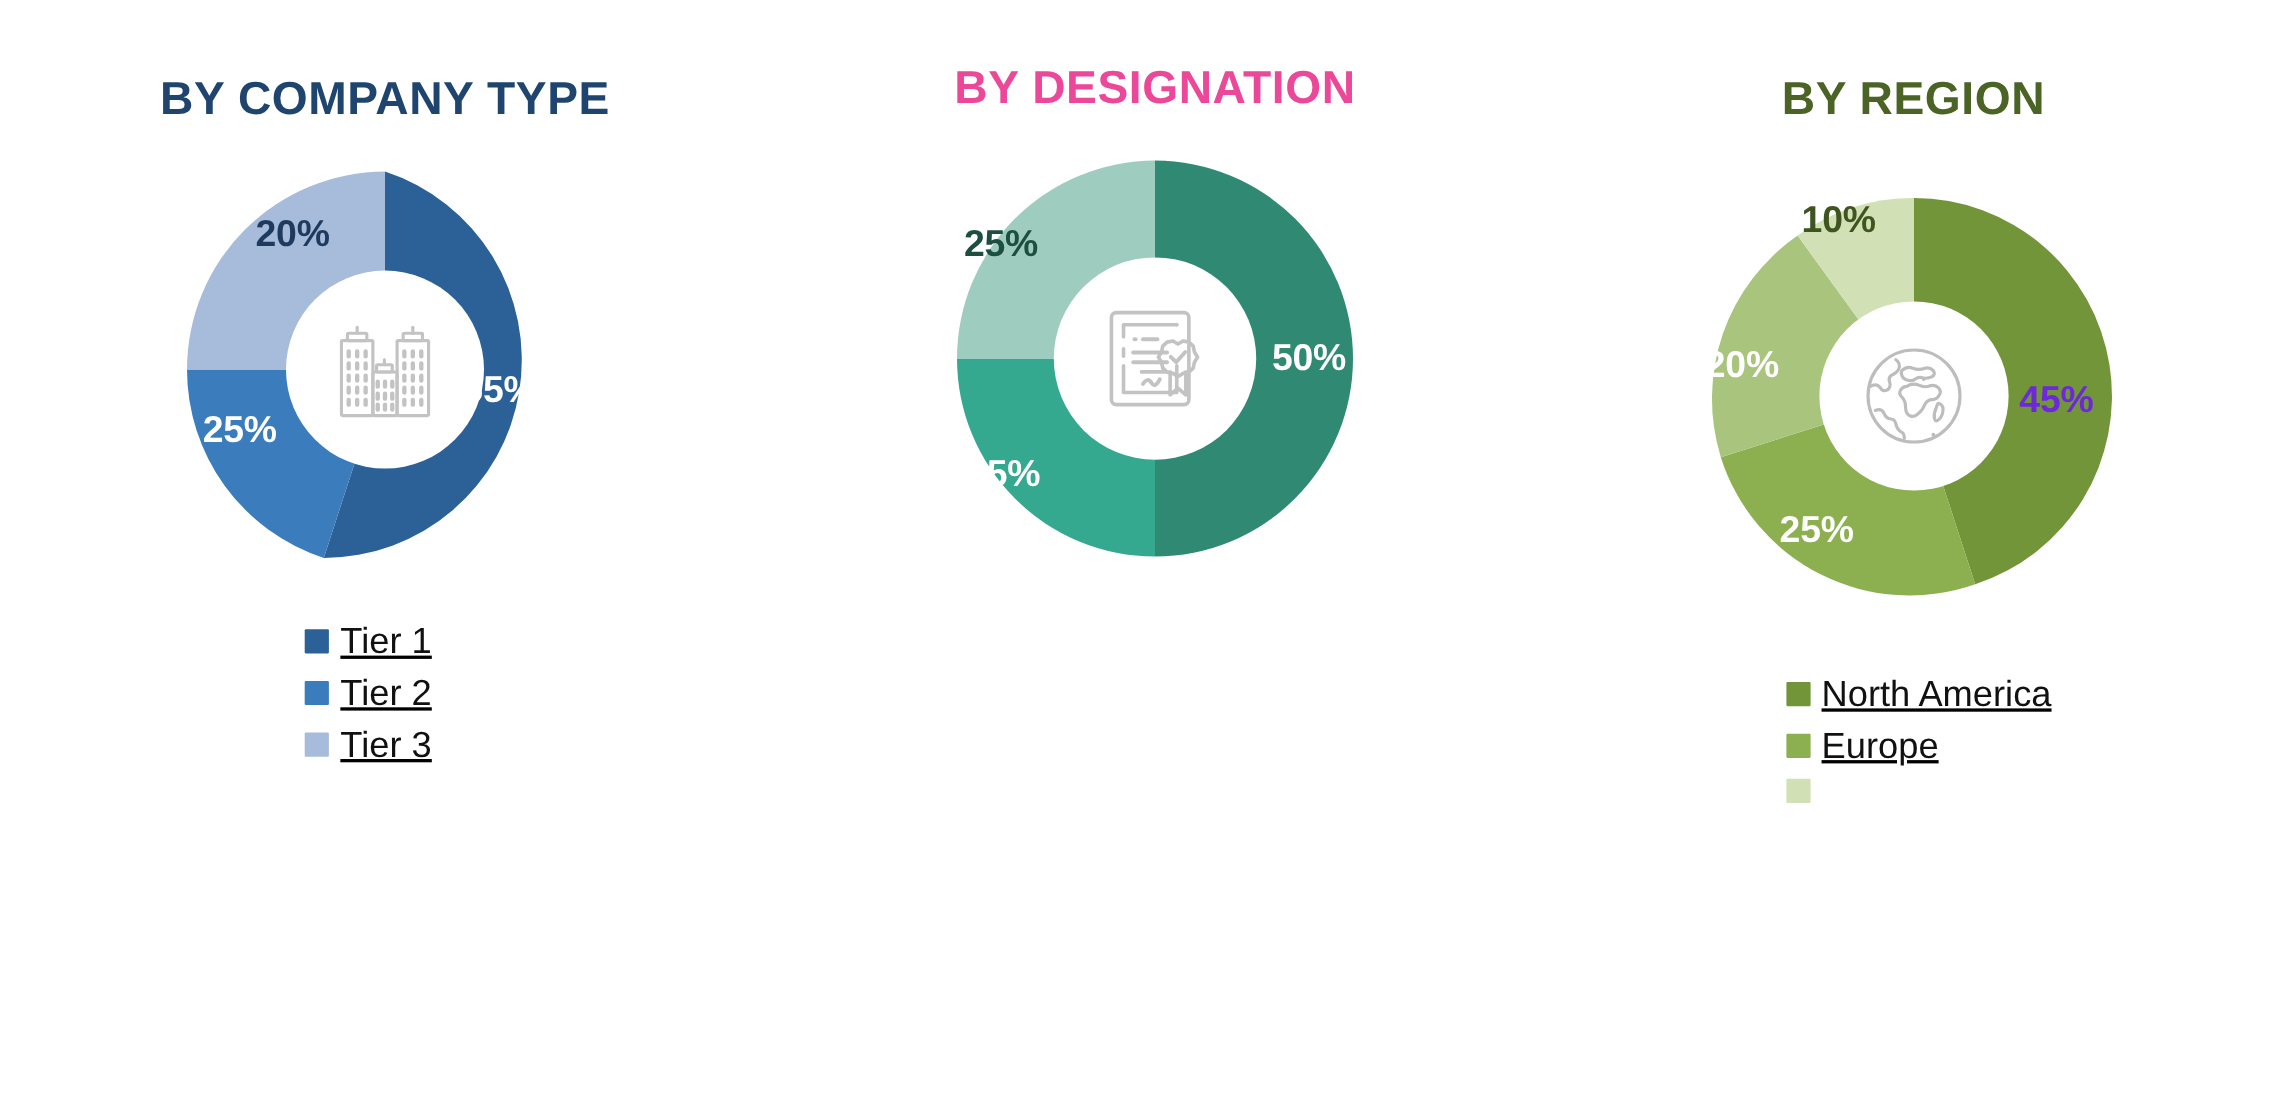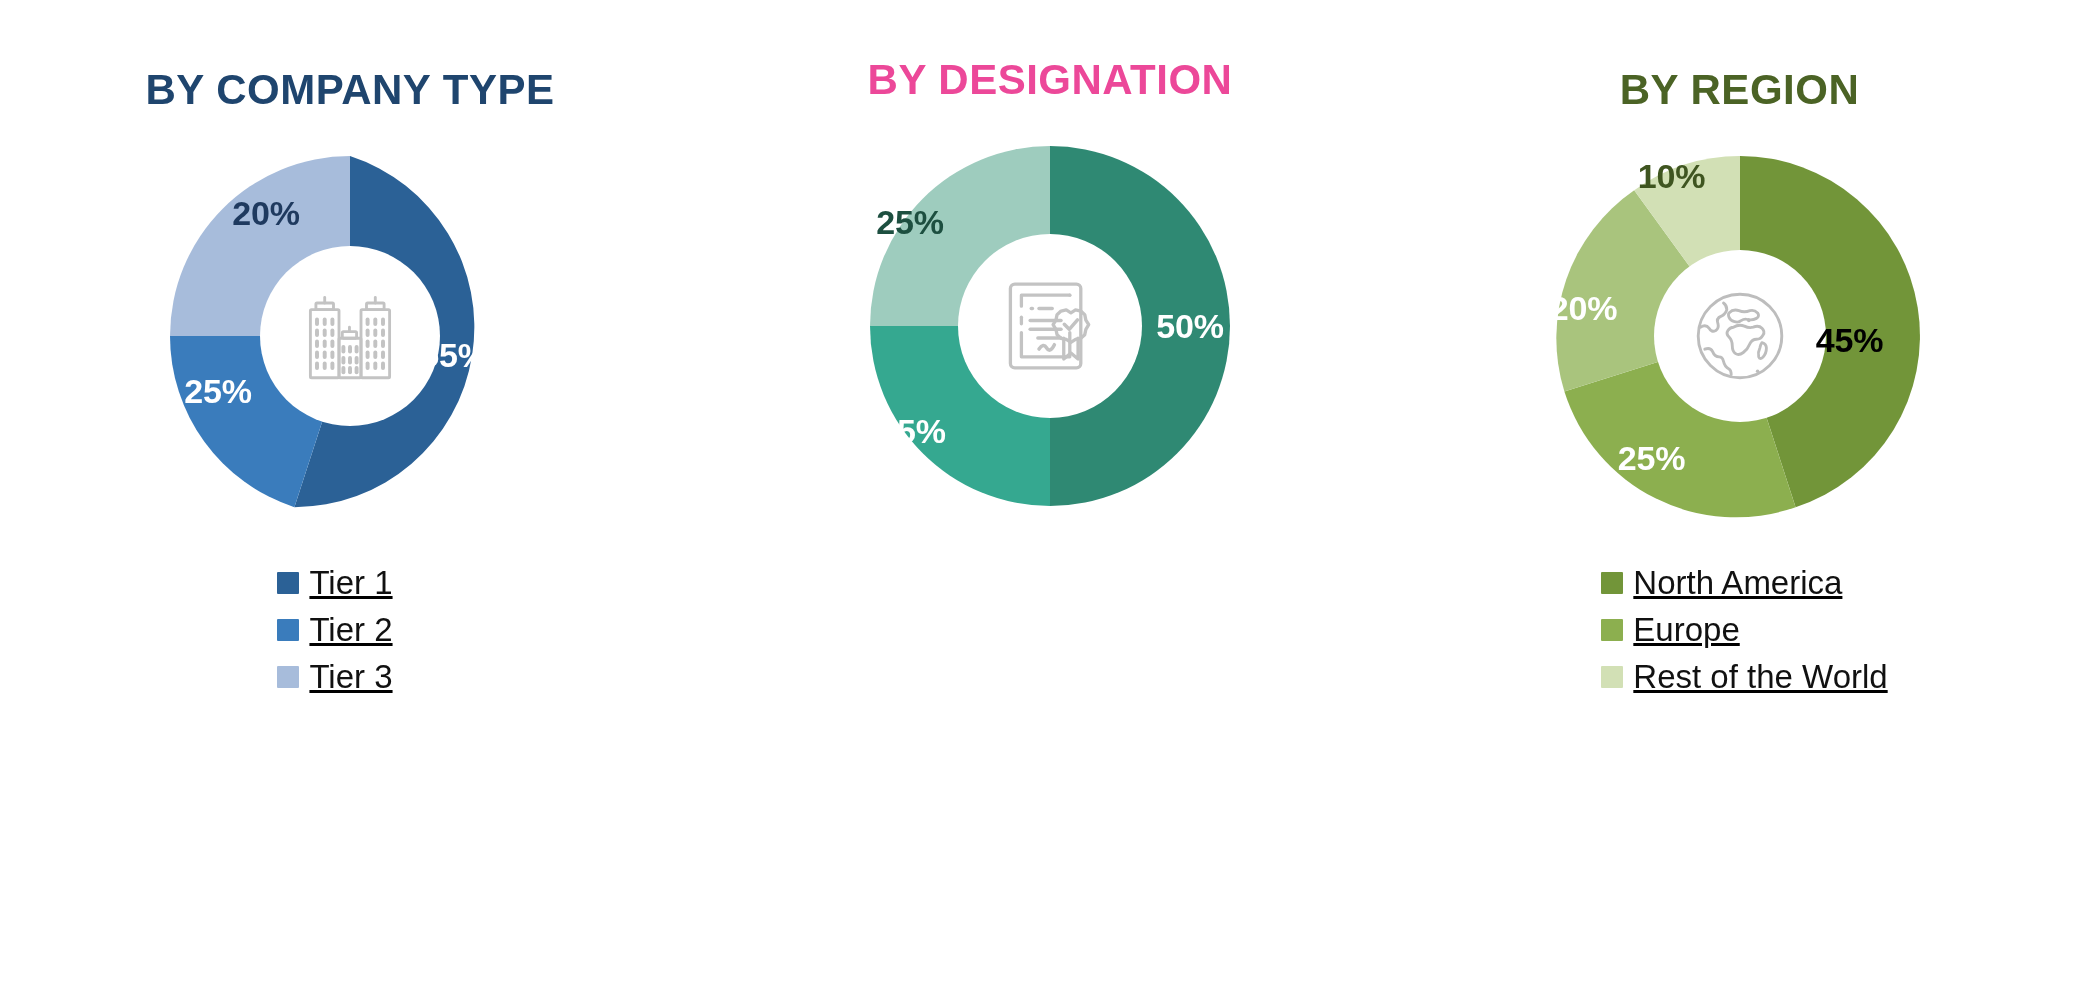--- a/index.html
+++ b/index.html
@@ -22,21 +22,21 @@
   }
   .panel {
     position: relative;
     height: 748px;
     display: flex;
     flex-direction: column;
     align-items: center;
   }
   .panel-1 { width: 700px; }
   .panel-2 { width: 700px; }
-  .panel-3 { width: 679px; }
+  .panel-3 { width: 679px; gap: 24px; }
 
   .panel-title {
     font-weight: bold;
     font-size: 42px;
     letter-spacing: 0.5px;
     text-align: center;
     white-space: nowrap;
   }
   .panel-1 .panel-title { margin-top: 66px; color: #1F456E; }
   .panel-2 .panel-title { margin-top: 56px; color: #ec4899; }
@@ -257,35 +257,34 @@
           <path d="M 14 42 q 5 -3 8 1 q 2 4 6 2 q 3 -2 2 -6 q -2 -5 3 -7 q 4 -2 5 -6 q 0 -4 -3 -6"></path>
           <path d="M 18 62 q 5 -2 7 2 q 2 5 6 5 q 3 0 4 4 q 1 5 5 7 q 2 1 2 5"></path>
           <path d="M 40 29 q 4 -4 9 -2 q 5 2 10 0 q 4 -1 7 2 q 2 3 -1 5 q -4 2 -8 1 q -3 -1 -6 1 q -2 2 -6 1 q -4 -1 -5 -4 q -1 -3 0 -4 Z"></path>
           <path d="M 44 42 q 5 -3 10 -1 q 4 2 8 1 q 5 -2 8 1 q 3 3 1 6 q -2 4 -6 4 q -4 0 -6 4 q -2 5 -6 8 q -4 3 -7 1 q -3 -2 -3 -7 q 0 -5 -3 -8 q -3 -3 -1 -6 q 2 -3 5 -3 Z"></path>
           <path d="M 70 56 q 4 1 4 5 q 0 5 -3 8 q -3 3 -4 0 q -1 -4 1 -8 q 1 -4 2 -5 Z"></path>
           <circle cx="58" cy="36" r="1.6" fill="#BDBDBD" stroke="none"></circle>
           <circle cx="66" cy="82" r="1.6" fill="#BDBDBD" stroke="none"></circle>
         </svg>
       </div>
 
-      <div class="slice-label" style="left:310px; top:204px; color:#000000;">45%</div>
+      <div class="slice-label" style="left:330px; top:204px; color:#6d28d9;">45%</div>
       <div class="slice-label" style="left:112px; top:322px; color:#FFFFFF;">25%</div>
       <div class="slice-label" style="left:44px; top:172px; color:#FFFFFF;">20%</div>
       <div class="slice-label" style="left:132px; top:40px; color:#3F5520;">10%</div>
     </div>
 
     <div class="legend legend-3">
       <div class="legend-row">
         <span class="legend-swatch" style="background:#729539"></span>
         <span class="legend-label">North America</span>
       </div>
       <div class="legend-row">
         <span class="legend-swatch" style="background:#8CAF4F"></span>
         <span class="legend-label">Europe</span>
       </div>
       <div class="legend-row">
         <span class="legend-swatch" style="background:#D2E0B5"></span>
-        <span class="legend-label">Rest of the World</span>
       </div>
     </div>
   </div>
 
 </div>
 
 </body></html>

